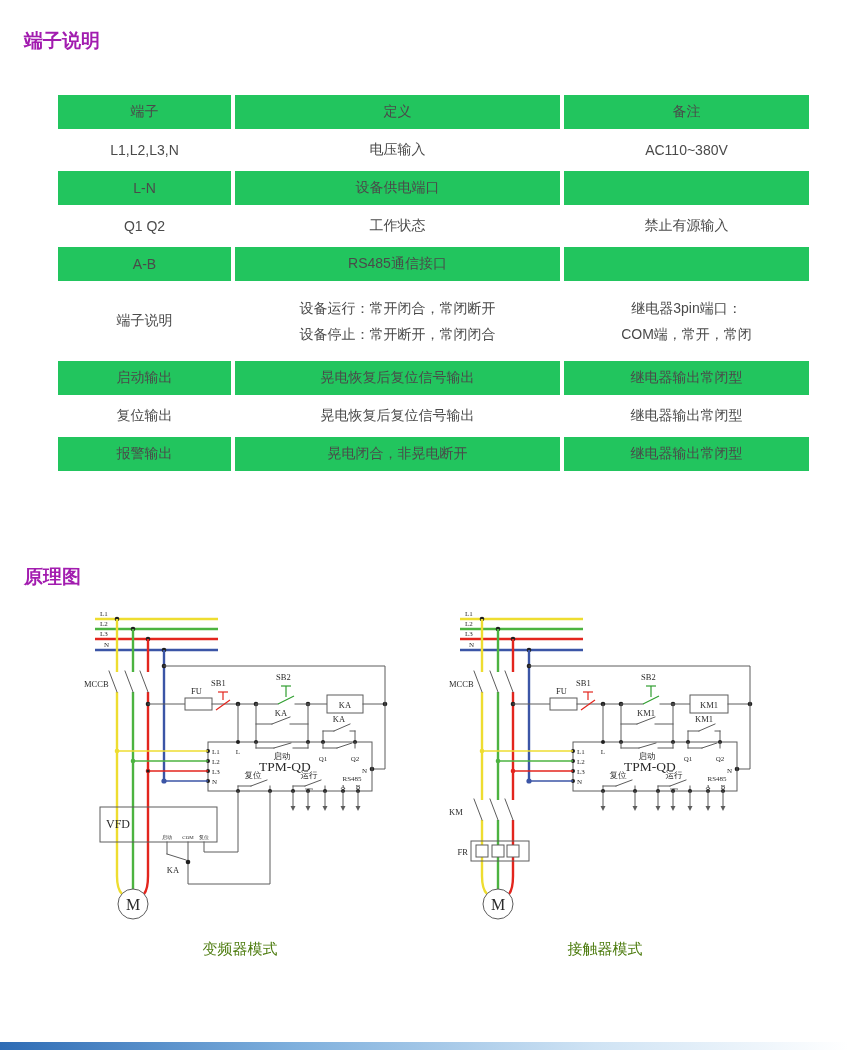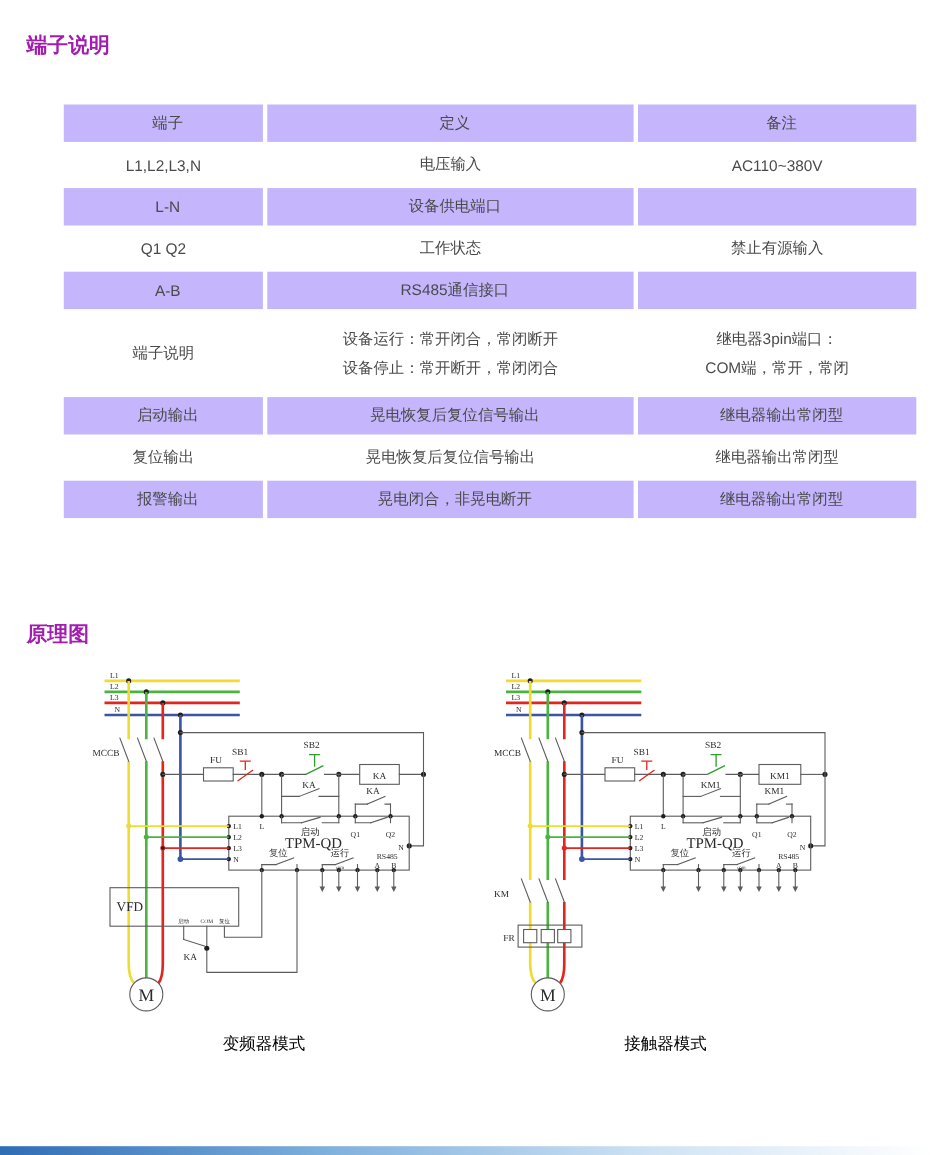--- a/index.html
+++ b/index.html
@@ -4,28 +4,28 @@
 <style>
   html,body{margin:0;padding:0;}
   body{width:848px;height:1050px;position:relative;background:#ffffff;
        font-family:"Liberation Sans","DejaVu Sans",sans-serif;overflow:hidden;}
   .sec-title{position:absolute;left:24px;font-size:19px;font-weight:bold;color:#a21caf;}
   #title1{top:28px;}
   #title2{top:564px;}
   table.terms{position:absolute;left:54px;top:91px;border-collapse:separate;border-spacing:4px;}
   table.terms td{text-align:center;vertical-align:middle;font-size:14px;color:#4a4a4a;height:34px;padding:0 4px;}
   td.c1{width:165px;}td.c2{width:317px;}td.c3{width:237px;margin-left:20px;}
-  tr.blue td{background:#c4b5fd;padding-left:12px;}
+  tr.blue td{background:#22c55e;}
   tr.dbl td{height:72px;}
   .two div{line-height:26px;}
   .diag{position:absolute;top:604px;width:330px;height:370px;}
   #dleft{left:75px;}
   #dright{left:440px;}
   .diag svg{display:block;}
-  .caption{position:absolute;top:336px;left:0;width:100%;text-align:center;font-size:15px;color:#000000;}
+  .caption{position:absolute;top:336px;left:0;width:100%;text-align:center;font-size:15px;color:#4d7c0f;}
   .footerbar{position:absolute;left:0;bottom:0;width:848px;height:8px;
      background:linear-gradient(to right,#2e6cb5 0%,#7fb0dd 35%,#cfe3f4 70%,#ffffff 100%);}
   
   .w{stroke:#5c5c5c;stroke-width:1;fill:none;stroke-linecap:square;}
   .ph{stroke-width:2.4;fill:none;}
   .fd{stroke-width:1.6;fill:none;}
   .yl{stroke:#eedd30;}.gn{stroke:#4cb340;}.rd{stroke:#e3251d;}.bl{stroke:#3b55a6;}
   .dt{fill:#1f1f1f;}
   .fy{fill:#eedd30;}.fg{fill:#4cb340;}.fr2{fill:#e3251d;}.fb{fill:#3b55a6;}
   .bx{stroke:#5c5c5c;fill:none;stroke-width:1;}

